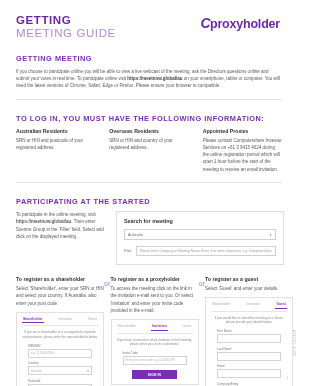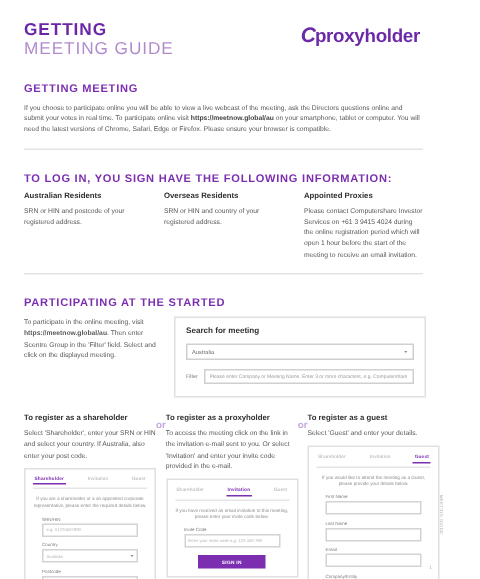--- a/index.html
+++ b/index.html
@@ -294,21 +294,21 @@
     </div>
   </div>
 
   <div class="section">
     <div class="section-title">GETTING MEETING</div>
     <div class="body-text"><span>If you choose to participate online you will be able to view a live webcast of the meeting, ask the Directors questions online and submit your votes in real time. To participate online visit </span><b>https://meetnow.global/au</b><span> on your smartphone, tablet or computer. You will need the latest versions of Chrome, Safari, Edge or Firefox. Please ensure your browser is compatible.</span></div>
   </div>
   <div class="rule"></div>
 
   <div class="section">
-    <div class="section-title">TO LOG IN, YOU SIGN HAVE THE FOLLOWING INFORMATION:</div>
+    <div class="section-title">TO LOG IN, YOU MUST HAVE THE FOLLOWING INFORMATION:</div>
     <div class="cols3">
       <div class="col">
         <div class="col-head">Australian Residents</div>
         <div class="col-body">SRN or HIN and postcode of your registered address.</div>
       </div>
       <div class="col">
         <div class="col-head">Overseas Residents</div>
         <div class="col-body">SRN or HIN and country of your registered address.</div>
       </div>
       <div class="col">

